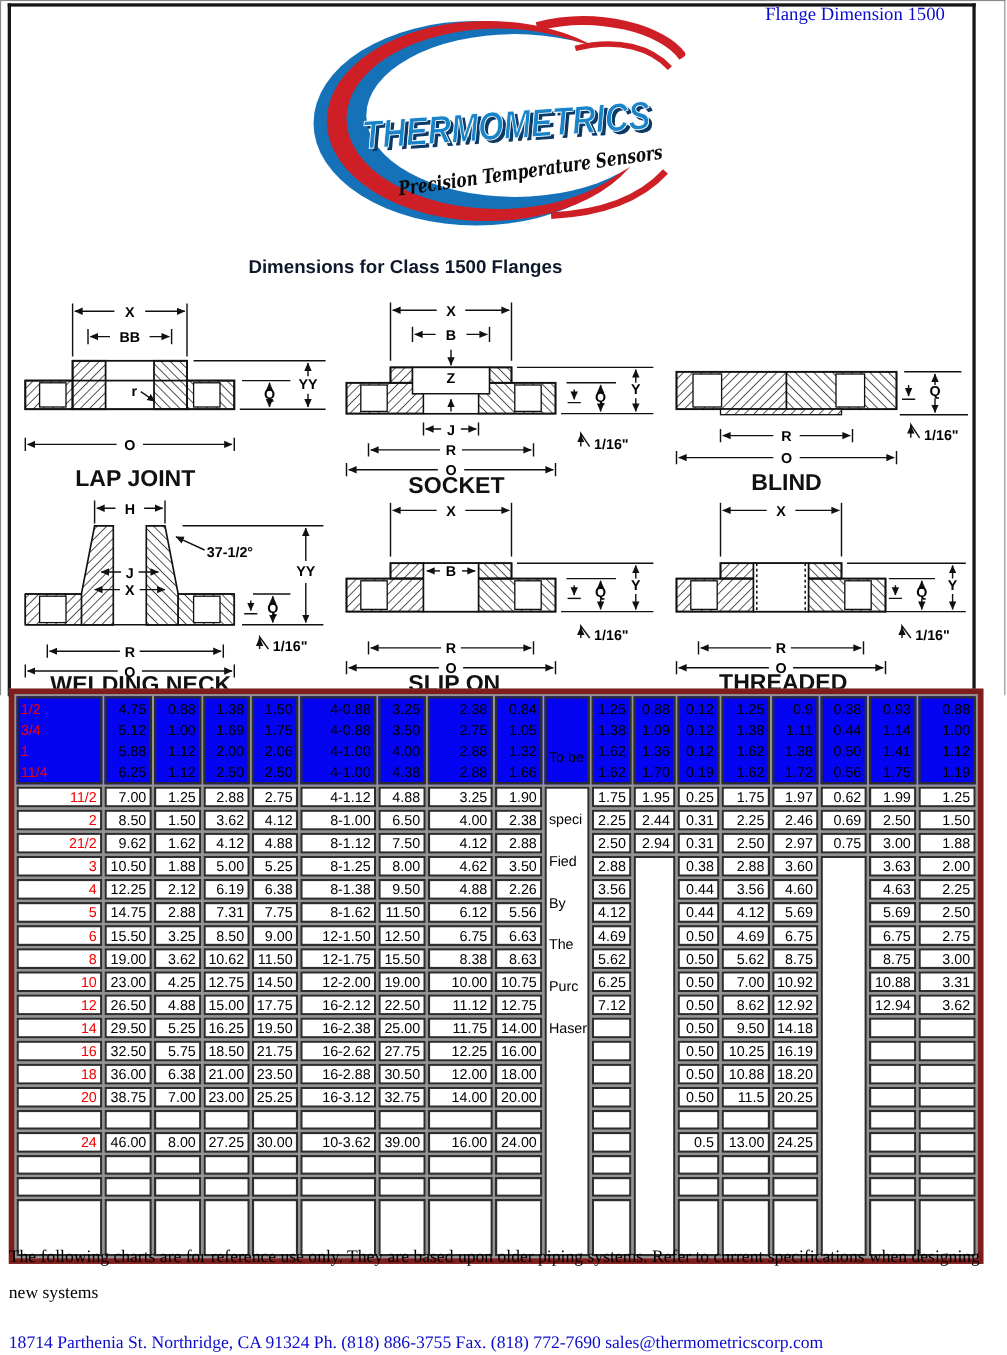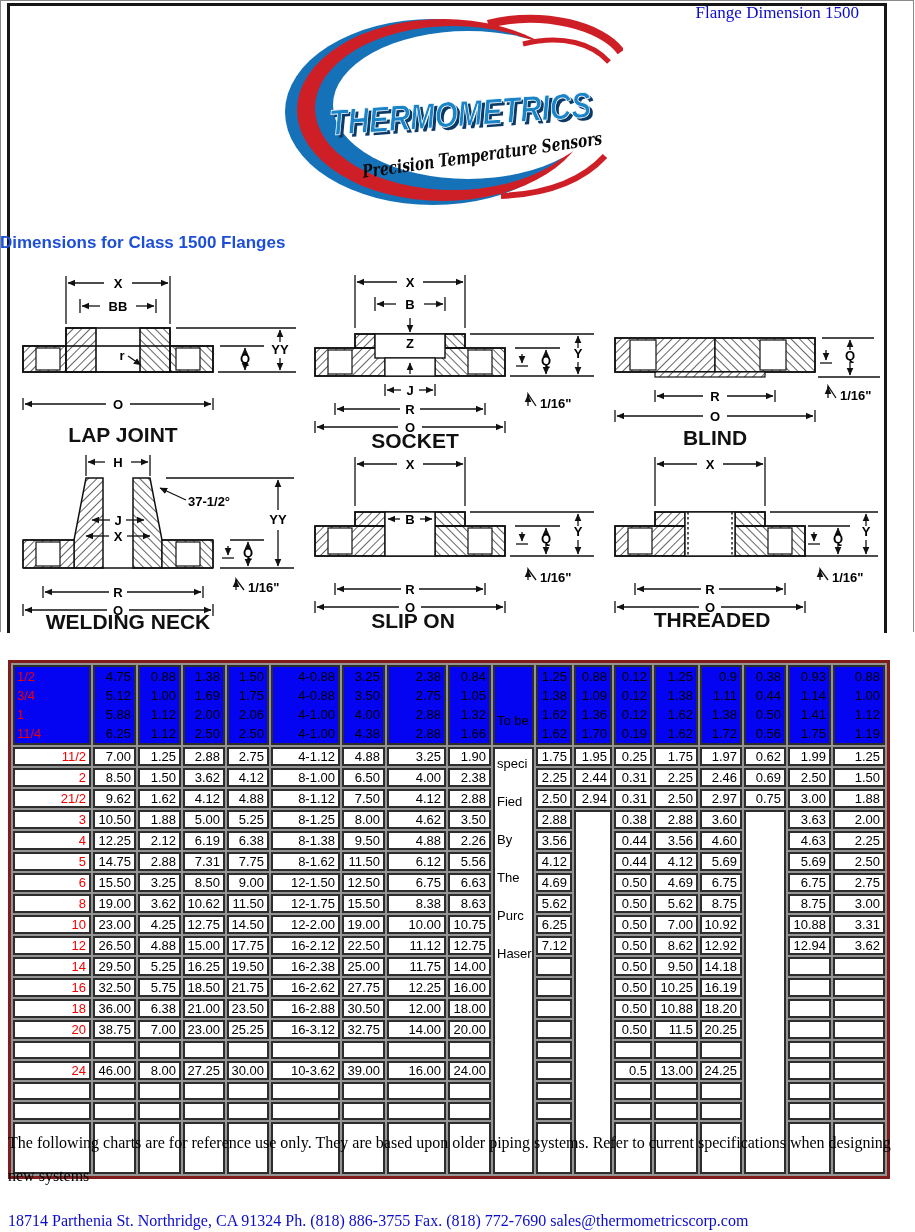--- a/index.html
+++ b/index.html
@@ -5,45 +5,45 @@
   html,body{margin:0;padding:0;background:#fff;}
   #page{position:relative;width:915px;height:1232px;background:#fff;overflow:hidden;
         font-family:"Liberation Sans",sans-serif;}
   
   .outer-hairline{position:absolute;left:0;top:0;width:912px;height:631px;
         border-left:1px solid #8a8a8a;border-top:1px solid #8a8a8a;border-right:1px solid #8a8a8a;}
   .frame{position:absolute;left:7px;top:3px;width:874px;height:627px;
         border-left:3px solid #161616;border-top:3px solid #161616;border-right:3px solid #161616;}
   .hdr-title{position:absolute;top:3px;right:56px;color:#0b0bcc;
         font:17px "Liberation Serif",serif;}
-  .sec-title{position:absolute;top:233px;left:0;width:737px;text-align:left;
-        font:bold 17px "Liberation Sans",sans-serif;color:#1d4ed8;}
+  .sec-title{position:absolute;top:233px;left:0;width:737px;text-align:center;
+        font:bold 17px "Liberation Sans",sans-serif;color:#0f172a;}
   .logo{position:absolute;left:283px;top:8px;}
   .diagram{position:absolute;}
   #d1{left:8px;top:266px;} #d2{left:300px;top:266px;} #d3{left:600px;top:266px;}
   #d4{left:8px;top:448px;} #d5{left:300px;top:448px;} #d6{left:600px;top:448px;}
   svg .ln{stroke:#111;stroke-width:1.3;fill:none;}
   svg .oln{stroke:#111;stroke-width:1.6;fill:none;}
   svg .lb{font:bold 13px "Liberation Sans",sans-serif;fill:#000;text-anchor:middle;}
   svg .lbs{font:bold 13px "Liberation Sans",sans-serif;fill:#000;text-anchor:start;}
   svg .ttl{font:bold 21px "Liberation Sans",sans-serif;fill:#111;text-anchor:middle;}
   
-  #dimtable{position:absolute;left:8px;top:660px;border-collapse:separate;border-spacing:2px;
-        background:#949494;table-layout:fixed;border:3px solid #7f1d1d;}
+  #dimtable{position:absolute;left:8px;top:626px;border-collapse:separate;border-spacing:2px;
+        background:#949494;table-layout:fixed;border:5px solid #7f1d1d;}
   #dimtable td{border:2px solid #2d2d2d;background:#fff;height:14px;line-height:14px;
         font:13px "Liberation Sans",sans-serif;padding:0 3px 0 2px;overflow:hidden;white-space:nowrap;}
   #dimtable td.num{text-align:right;}
   #dimtable td.size{color:#f20000;text-align:right;}
   #dimtable tr.tall td{height:48px;}
   #dimtable td.bcell{background:#0404f2;color:#000;vertical-align:top;padding:0;}
   #dimtable td.bcell .bl{height:19px;line-height:19px;text-align:right;padding-right:3px;}
   #dimtable td.bcell .bs{height:19px;line-height:19px;text-align:left;padding-left:2px;color:#f20000;}
   #dimtable td.pblue{background:#0404f2;color:#000;vertical-align:bottom;text-align:left;padding:0 0 15px 2px;}
   #dimtable td.pur{vertical-align:top;text-align:left;padding:0;}
-  #dimtable td.pur .purlines{margin-top:7px;}
+  #dimtable td.pur .purlines{margin-top:20px;}
   #dimtable td.pur .purlines div{height:38px;line-height:38px;padding-left:2px;font:13px "Liberation Sans",sans-serif;}
   .disclaimer{position:absolute;left:8px;top:1126px;width:903px;color:#000;
         font:16px "Liberation Serif",serif;line-height:33px;}
   .footer{position:absolute;left:8px;top:1212px;width:903px;color:#0b0bcc;
         font:16px "Liberation Serif",serif;}
 </style>
 </head>
 <body>
 
 <div id="page">

